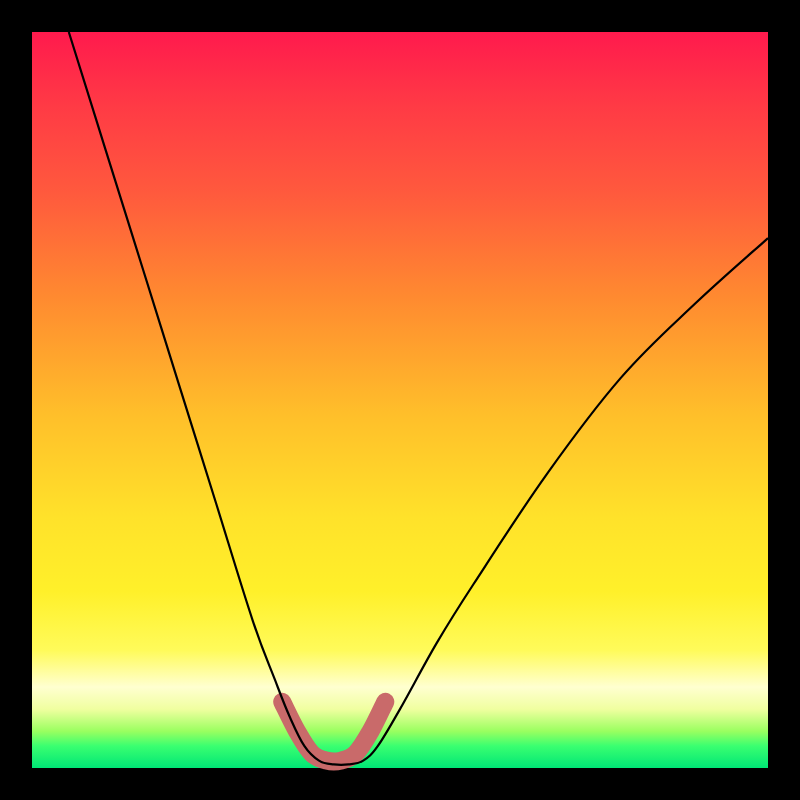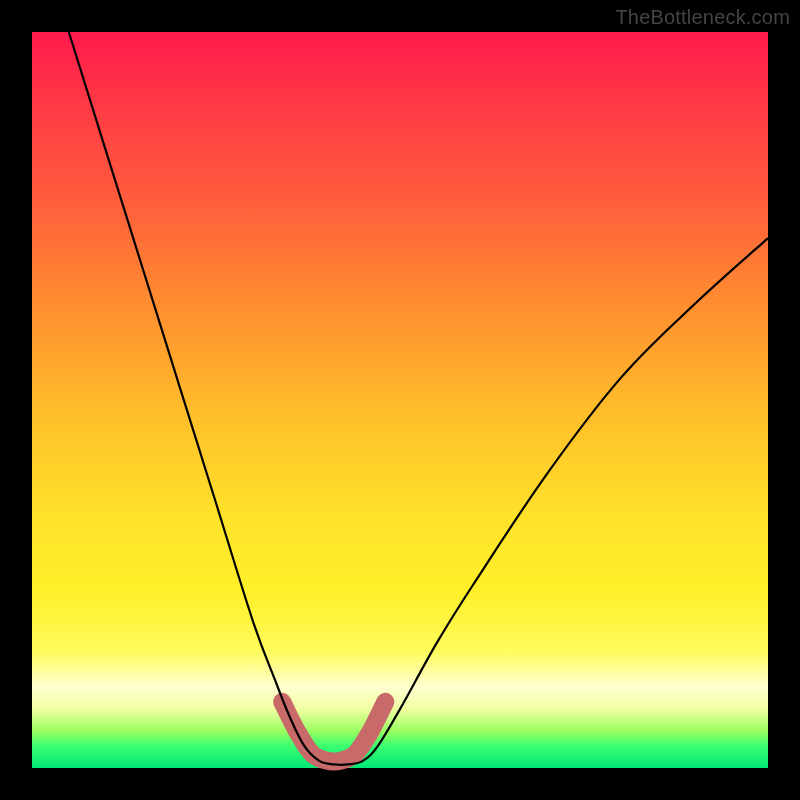--- a/index.html
+++ b/index.html
@@ -71,21 +71,20 @@
   .main-curve {
     stroke: #000;
     stroke-width: 2.2;
     fill: none;
   }
 </style>
 </head>
 <body>
 
 <div class="frame">
-  <div class="watermark">TheBottleneck.com</div>
 
   <div class="plot-area">
     <svg class="curve" viewBox="0 0 736 736">
 
       <g class="dots">
         <path d="M250.2 669.8 C252.9 675.1, 259.7 689.9, 265.0 699.2 C270.3 708.5, 274.4 716.0, 279.7 721.3 C285.0 726.6, 289.1 727.3, 294.4 728.6 C299.7 730.0, 303.8 730.0, 309.1 728.6 C314.4 727.3, 318.5 726.6, 323.8 721.3 C329.1 716.0, 333.3 708.5, 338.6 699.2 C343.9 689.9, 350.6 675.1, 353.3 669.8"></path>
       </g>
 
       <path class="main-curve" d="M36.8 0.0 C43.4 21.2, 60.4 75.4, 73.6 117.8 C86.8 160.2, 97.2 193.1, 110.4 235.5 C123.6 277.9, 134.0 310.9, 147.2 353.3 C160.4 395.7, 170.8 428.6, 184.0 471.0 C197.2 513.4, 210.2 557.0, 220.8 588.8 C231.4 620.6, 236.3 630.5, 242.9 647.7 C249.5 664.9, 252.3 672.6, 257.6 684.5 C262.9 696.4, 267.0 706.0, 272.3 713.9 C277.6 721.9, 281.7 725.3, 287.0 728.6 C292.3 732.0, 296.5 731.7, 301.8 732.3 C307.1 733.0, 311.2 733.0, 316.5 732.3 C321.8 731.7, 325.9 732.0, 331.2 728.6 C336.5 725.3, 339.3 723.2, 345.9 713.9 C352.5 704.6, 357.4 695.7, 368.0 677.1 C378.6 658.6, 391.6 633.4, 404.8 610.9 C418.0 588.4, 421.7 582.5, 441.6 552.0 C461.5 521.5, 488.7 478.7, 515.2 441.6 C541.7 404.5, 562.3 376.4, 588.8 345.9 C615.3 315.4, 635.9 297.5, 662.4 272.3 C688.9 247.1, 722.8 218.0, 736.0 206.1"></path>
     </svg>

